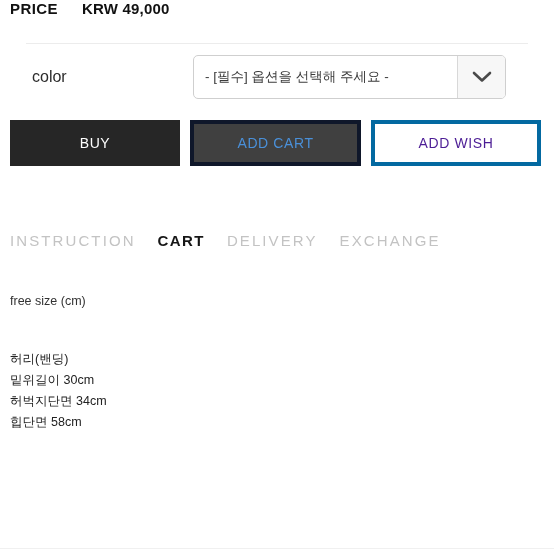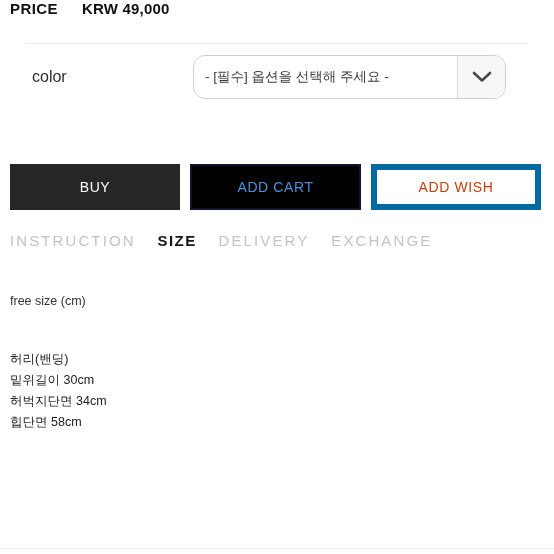--- a/index.html
+++ b/index.html
@@ -81,21 +81,21 @@
     color: #2c2c2c;
   }
   .select-wrap {
     position: absolute;
     left: 193px;
     top: 0;
     width: 313px;
     height: 44px;
     display: flex;
     border: 1px solid #cfcfcf;
-    border-radius: 12px;
+    border-radius: 5px;
     background: #ffffff;
     box-sizing: border-box;
     overflow: hidden;
   }
   .select-value {
     flex: 1 1 auto;
     display: flex;
     align-items: center;
     padding-left: 11px;
     font-size: 13.5px;
@@ -129,42 +129,41 @@
     top: 0;
     height: 46px;
     box-sizing: border-box;
     display: flex;
     align-items: center;
     justify-content: center;
     font-size: 14px;
     letter-spacing: 0.6px;
     cursor: pointer;
     user-select: none;
-    margin-top: 44px;
   }
   .btn-buy {
     left: 10px;
     width: 170px;
     background: #262626;
     color: #ffffff;
     border: 1px solid #262626;
   }
   .btn-cart {
     left: 190px;
     width: 171px;
-    background: #000000;
+    background: #404040;
     color: #4a90d9;
-    border: 2px solid #0f172a;
+    border: 4px solid #0f172a;
   }
   .btn-wish {
     left: 371px;
     width: 170px;
     background: #ffffff;
-    color: #c2410c;
-    border: 6px solid #0369a1;
+    color: #4c1d95;
+    border: 4px solid #0369a1;
   }
 
   
   .tabs {
     position: absolute;
     left: 10px;
     top: 232px;
     display: flex;
     align-items: baseline;
   }
@@ -239,21 +238,21 @@
   </div>
 
   <div class="btn-row">
     <div class="btn btn-buy">BUY</div>
     <div class="btn btn-cart">ADD CART</div>
     <div class="btn btn-wish">ADD WISH</div>
   </div>
 
   <div class="tabs">
     <div class="tab">INSTRUCTION</div>
-    <div class="tab active">SIZE</div>
+    <div class="tab active">CART</div>
     <div class="tab">DELIVERY</div>
     <div class="tab">EXCHANGE</div>
   </div>
 
   <div class="size-body">
     <div class="size-head">free size (cm)</div>
     <div class="size-list">
       <div class="size-line">허리(밴딩)</div>
       <div class="size-line">밑위길이 30cm</div>
       <div class="size-line">허벅지단면 34cm</div>

